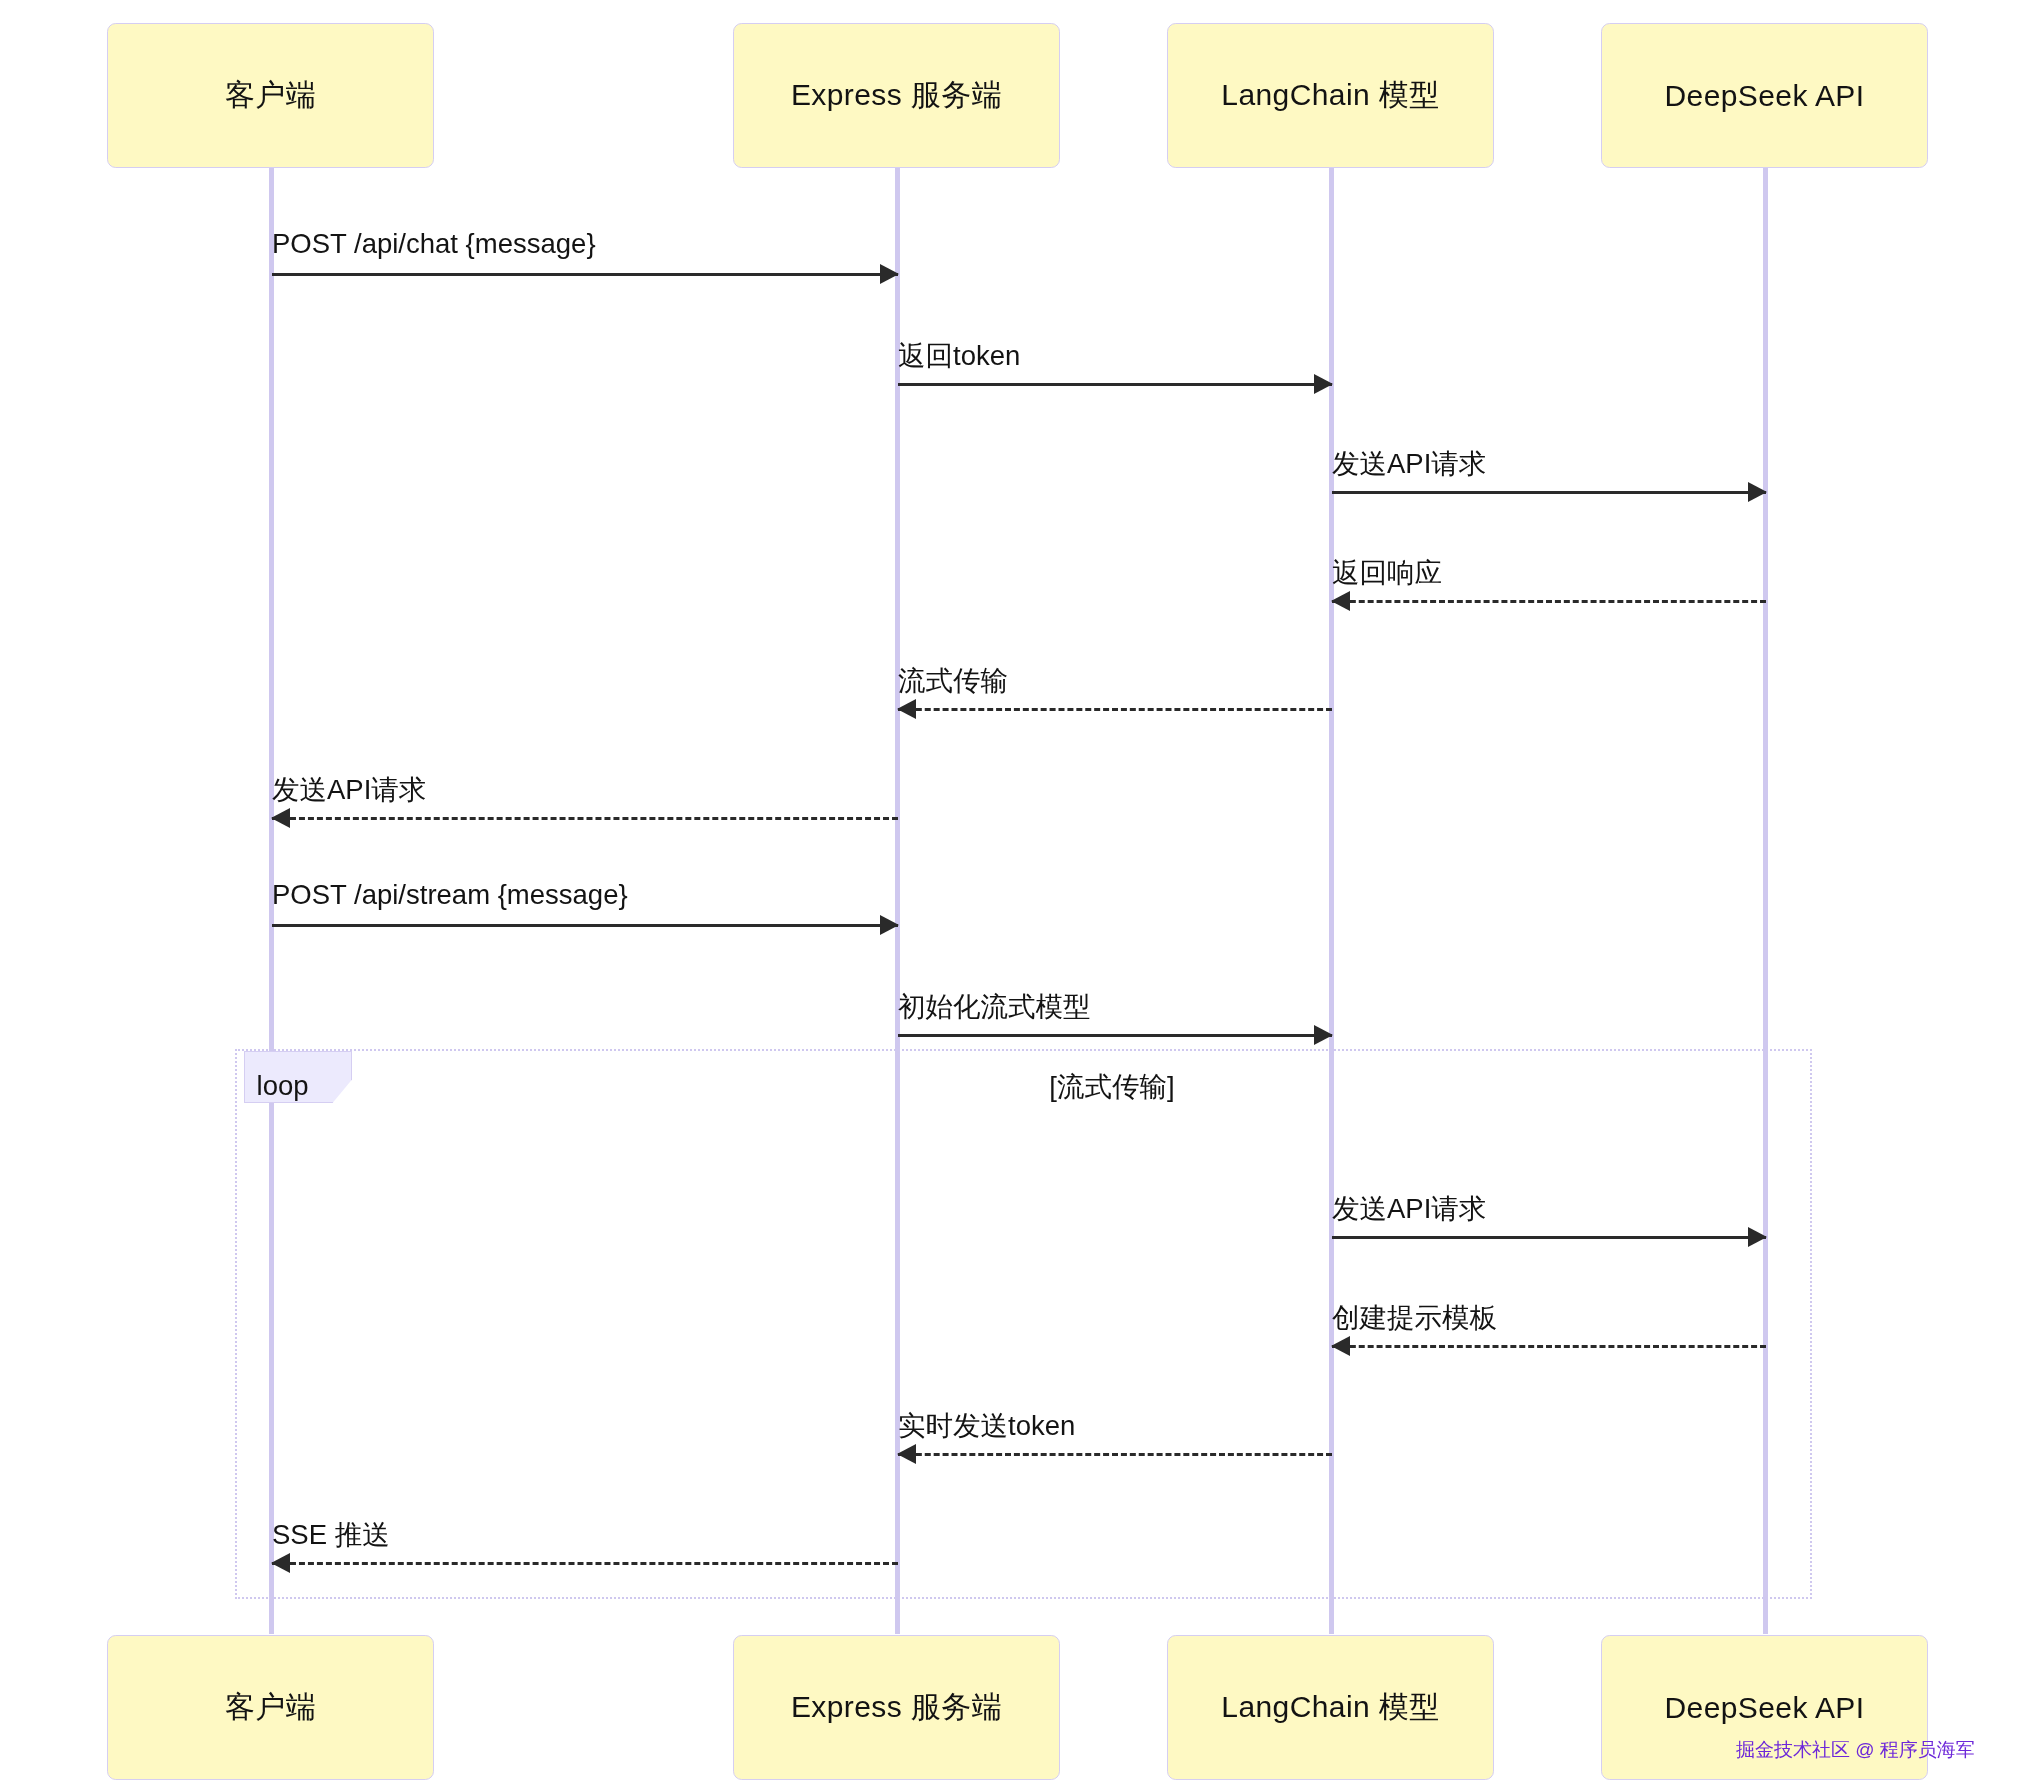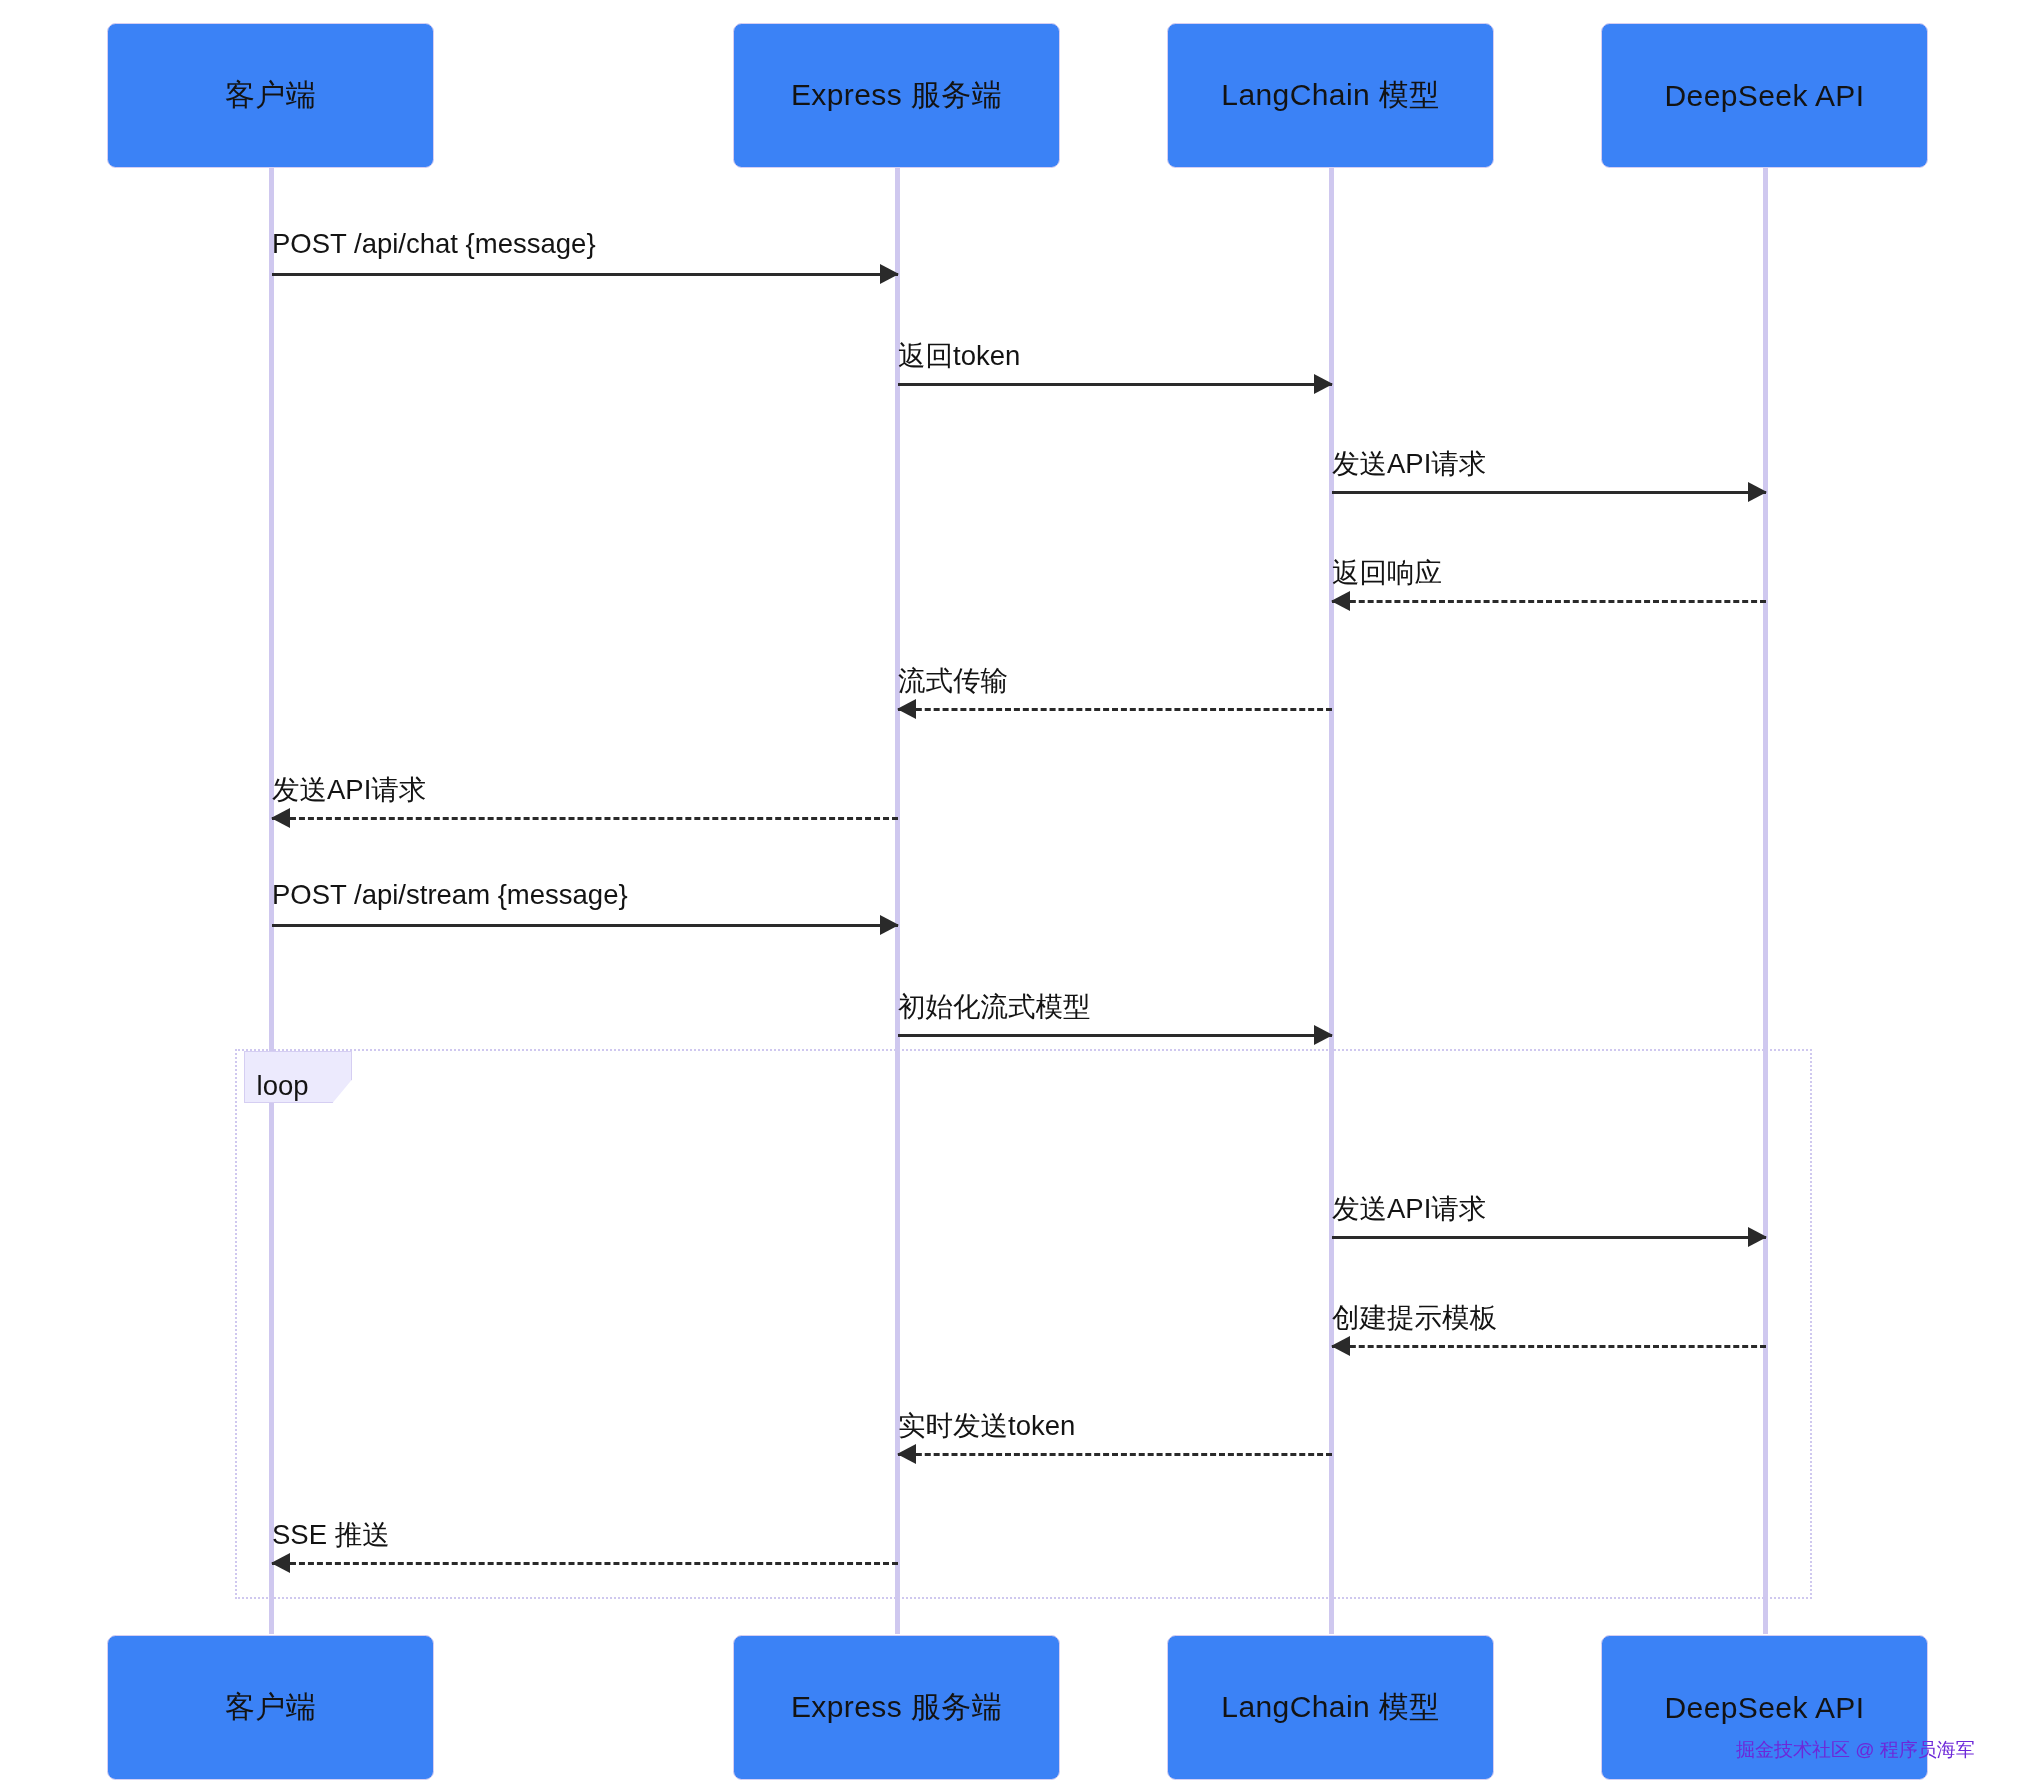--- a/index.html
+++ b/index.html
@@ -14,21 +14,21 @@
     position: relative;
     width: 2035px;
     height: 1792px;
     background: #ffffff;
     overflow: hidden;
   }
   
   .actor-box {
     position: absolute;
     box-sizing: border-box;
-    background: #3b82f6;
+    background: #fef9c3;
     border: 1.4px solid #D5CEF2;
     border-radius: 8.7px;
     display: flex;
     align-items: center;
     justify-content: center;
     color: #131313;
     font-size: 30px;
     letter-spacing: 0.4px;
     white-space: nowrap;
   }
@@ -132,20 +132,21 @@
     <span>LangChain 模型</span>
   </div>
   <div class="actor-box" style="left:1601px; top:23px; width:327px; height:145px;">
     <span>DeepSeek API</span>
   </div>
 
   <div class="loop-frame" style="left:235px; top:1049px; width:1577px; height:550px;"></div>
   <div class="loop-tag" style="left:244px; top:1051px; width:108px; height:52px;align-items:flex-end;">
     <span>loop</span>
   </div>
+  <div class="loop-cond" style="left:895px; top:1069px; width:434px;">[流式传输]</div>
 
   <div class="msg to-right" style="left:272px; top:273px; width:626px;">
     <div class="line" style="width:626px;"></div>
     <div class="head"></div>
     <div class="label">POST /api/chat {message}</div>
   </div>
 
   <div class="msg to-right" style="left:898px; top:383px; width:434px;">
     <div class="line" style="width:434px;"></div>
     <div class="head"></div>

